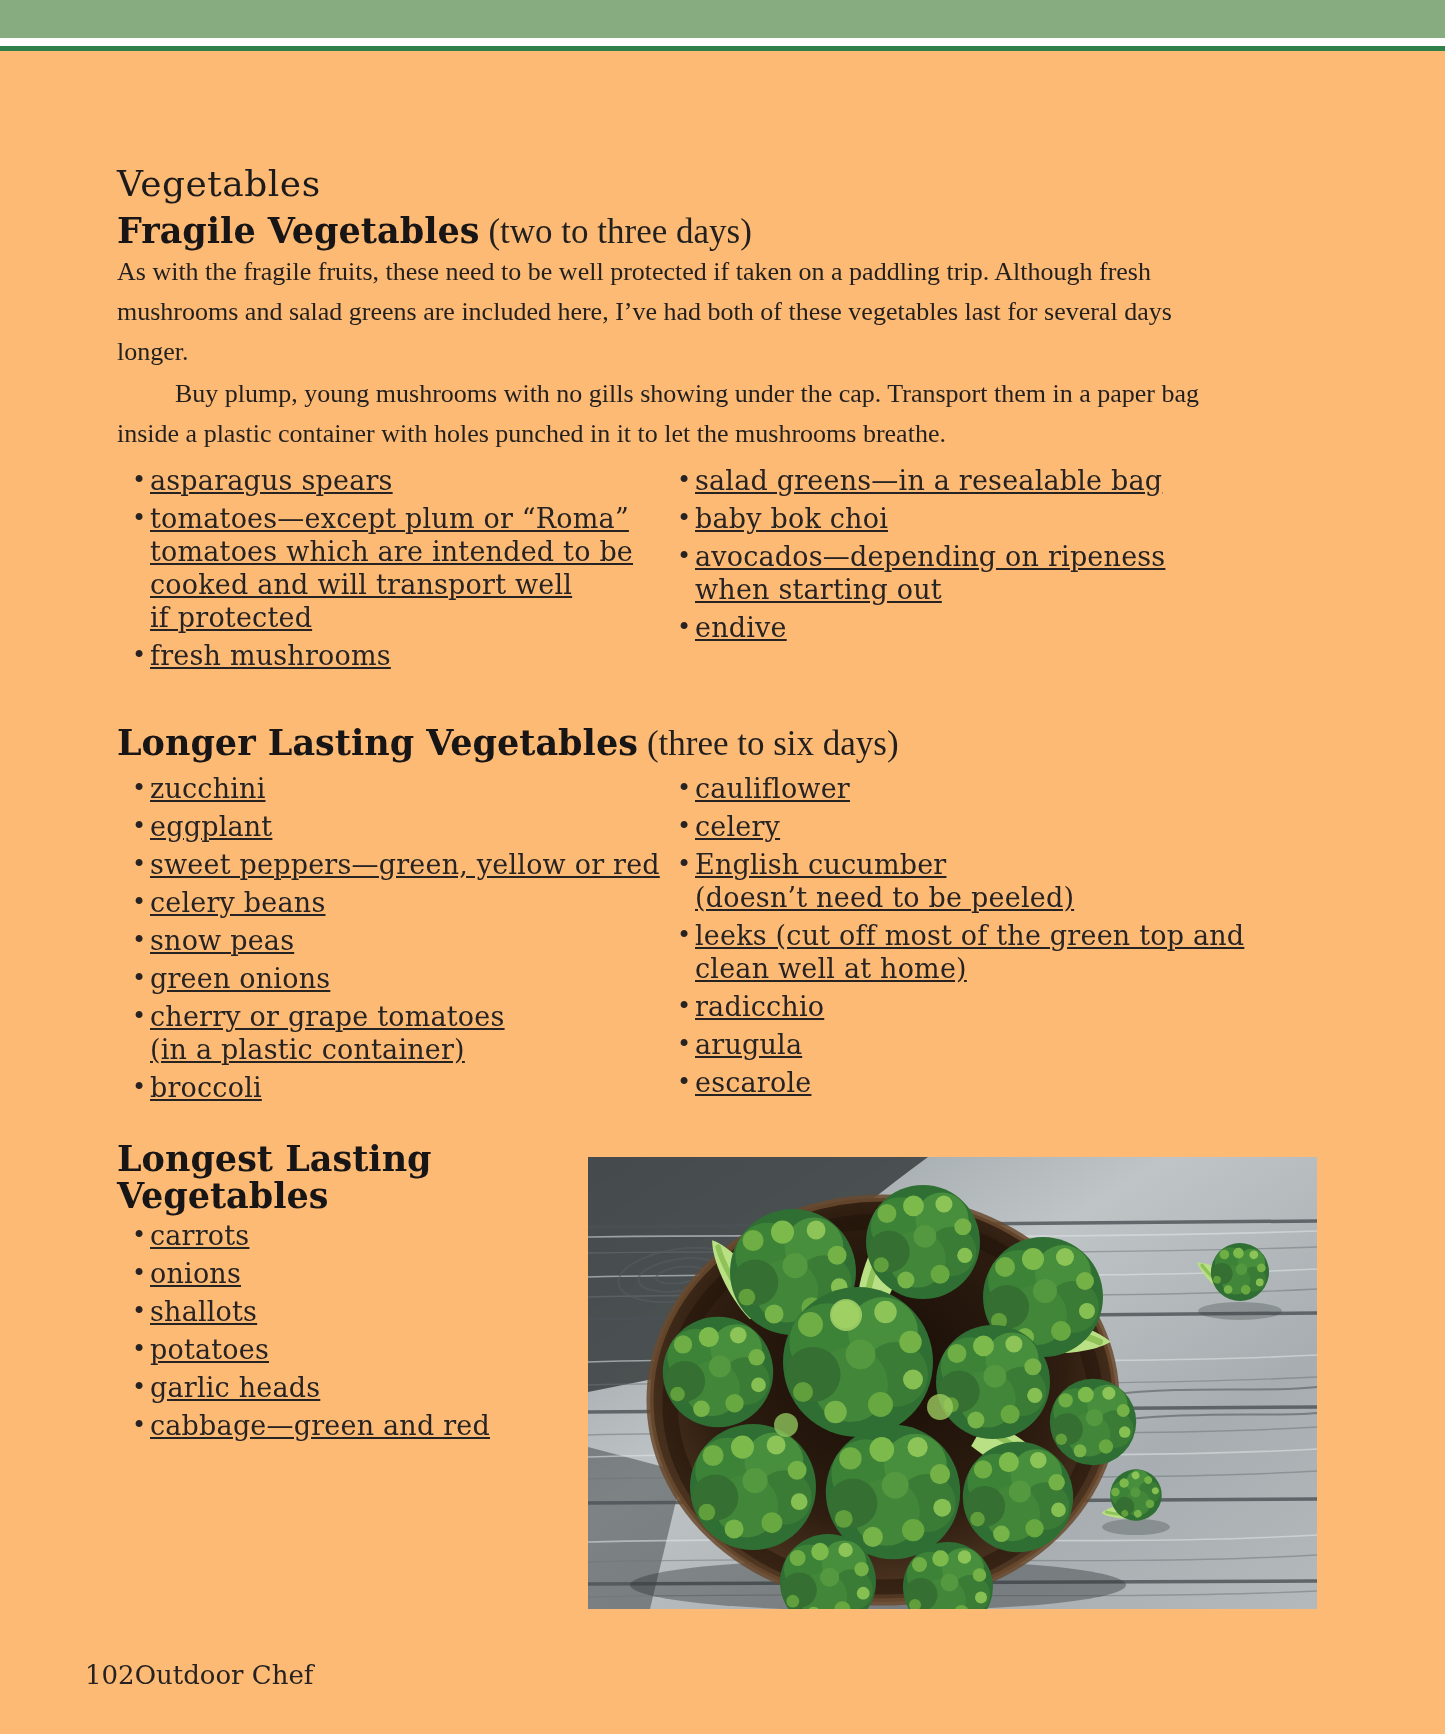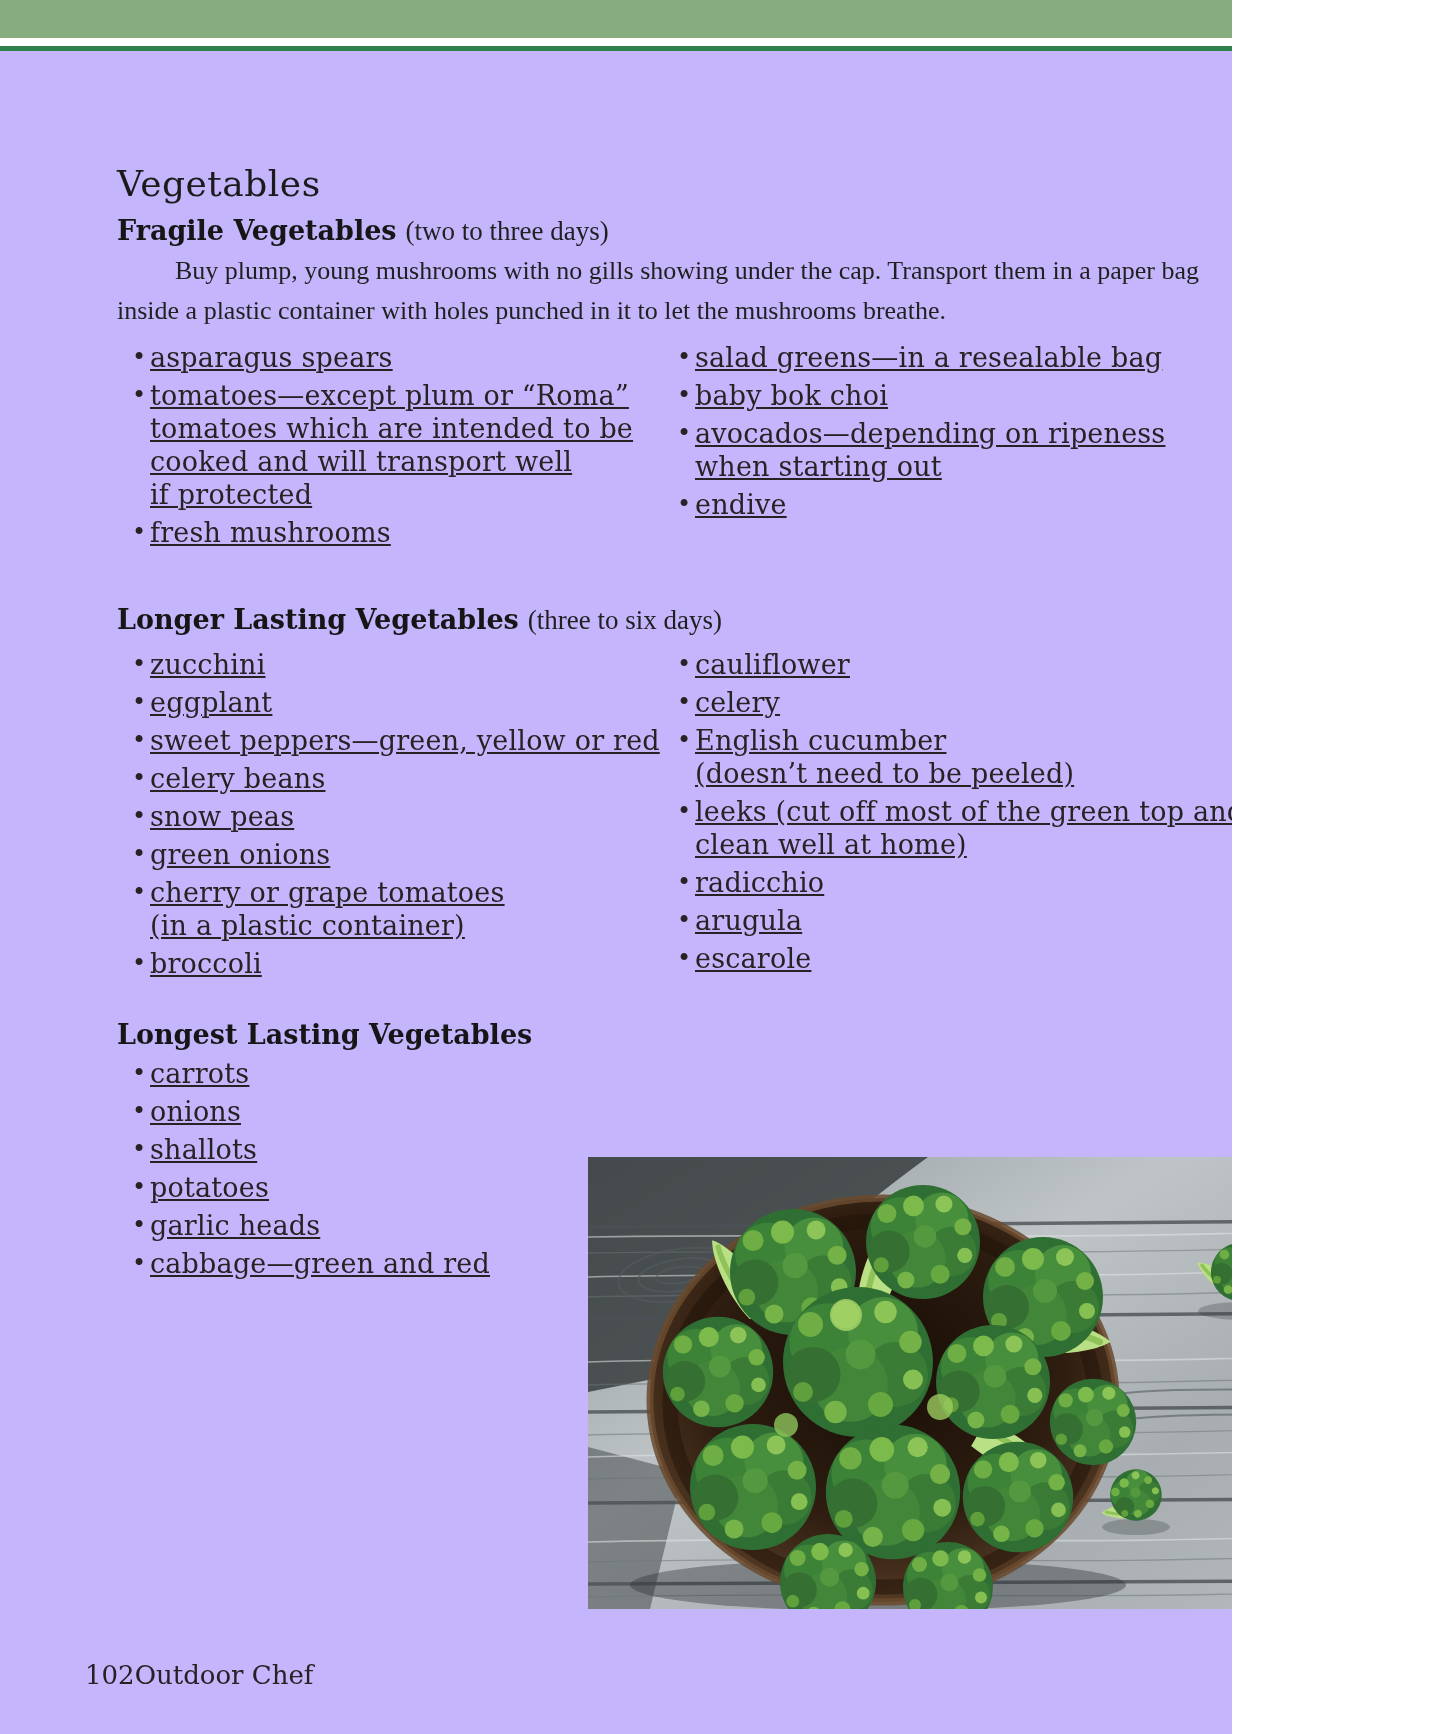--- a/index.html
+++ b/index.html
@@ -1,27 +1,27 @@
 <!DOCTYPE html>
 <html><head>
 <meta charset="utf-8">
 <title>Document</title>
 <style>
   html,body{margin:0;padding:0;background:#ffffff;}
-  .page{position:relative;width:1232px;height:1734px;background:#c4b5fd;overflow:hidden;
+  .page{position:relative;width:1445px;height:1734px;background:#fdba74;overflow:hidden;
         color:#221f1f;font-family:"Liberation Serif",serif;}
   
   .band-green{position:absolute;top:0;left:0;width:100%;height:38px;}
   .band-gap{position:absolute;top:38px;left:0;width:100%;height:8px;background:#fdfefd;}
   .band-rule{position:absolute;top:46px;left:0;width:100%;height:5px;}
   
   .content{position:absolute;top:51px;left:117px;width:1212px;}
   h1.page-title{margin:112px 0 0 0;font-family:"DejaVu Serif",serif;font-weight:500;
         font-size:36px;line-height:42px;color:#1c1a1a;letter-spacing:.5px;}
-  .shead{margin:8px 0 0 0;font-size:27px;line-height:36px;}
+  .shead{margin:8px 0 0 0;font-size:35px;line-height:36px;}
   .sh-bold{font-family:"DejaVu Serif",serif;font-weight:bold;color:#171515;}
   .sh-note{font-family:"Liberation Serif",serif;font-weight:normal;margin-left:9px;}
   p.body{margin:2px 0 0 0;font-size:26px;line-height:40px;white-space:pre-line;}
   p.indent{text-indent:58px;}
   
   .cols{display:flex;margin-top:10px;}
   .col-l{width:545px;flex:0 0 545px;}
   .col-r{flex:1;}
   ul.blist{list-style:none;margin:0;padding:0 0 0 15px;}
   li.bitem{display:flex;align-items:flex-start;margin:0 0 5px 0;
@@ -45,20 +45,23 @@
 
   <div class="band-green" style="background: rgb(135, 172, 128);"></div>
   <div class="band-gap"></div>
   <div class="band-rule" style="background: rgb(47, 129, 73);"></div>
 
   <div class="content">
 
     <h1 class="page-title">Vegetables</h1>
 
     <h2 class="shead"><span class="sh-bold">Fragile Vegetables</span><span class="sh-note">(two to three days)</span></h2>
+    <p class="body">As with the fragile fruits, these need to be well protected if taken on a paddling trip. Although fresh
+mushrooms and salad greens are included here, I’ve had both of these vegetables last for several days
+longer.</p>
     <p class="body indent">Buy plump, young mushrooms with no gills showing under the cap. Transport them in a paper bag
 inside a plastic container with holes punched in it to let the mushrooms breathe.</p>
 
     <div class="cols">
       <div class="col-l">
         <ul class="blist">
 
             <li class="bitem">
               <span class="blt">•</span>
               <span class="btx">asparagus spears</span>

